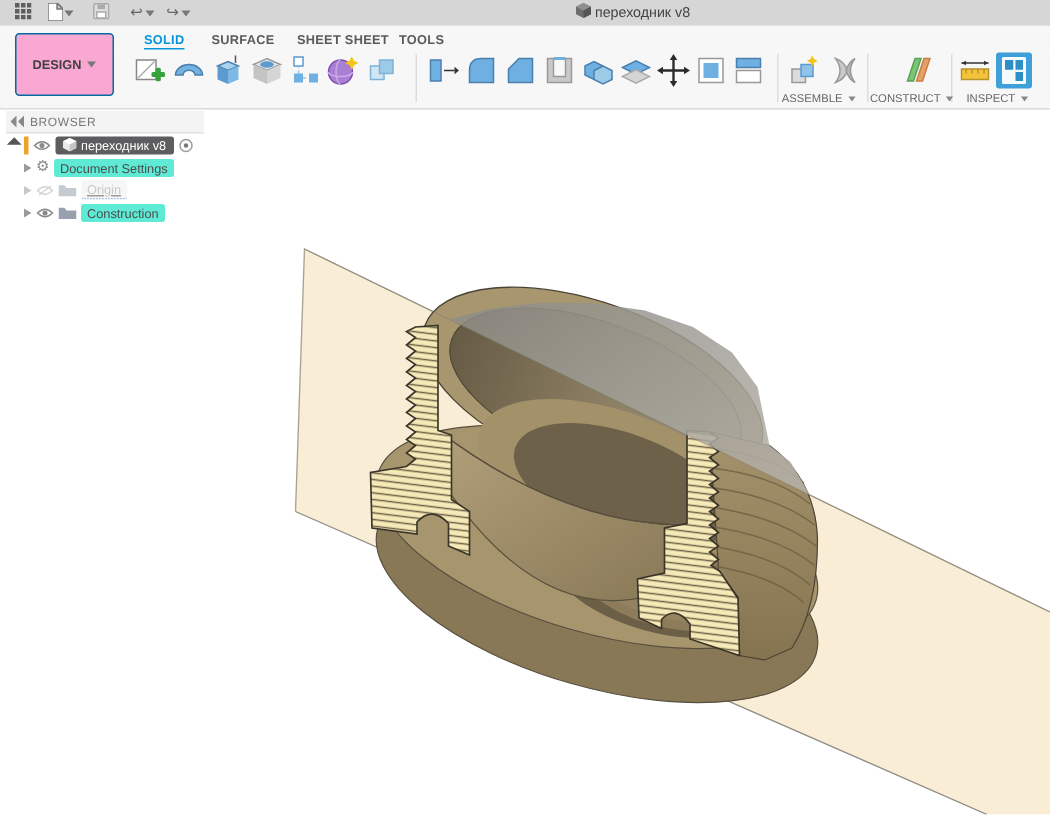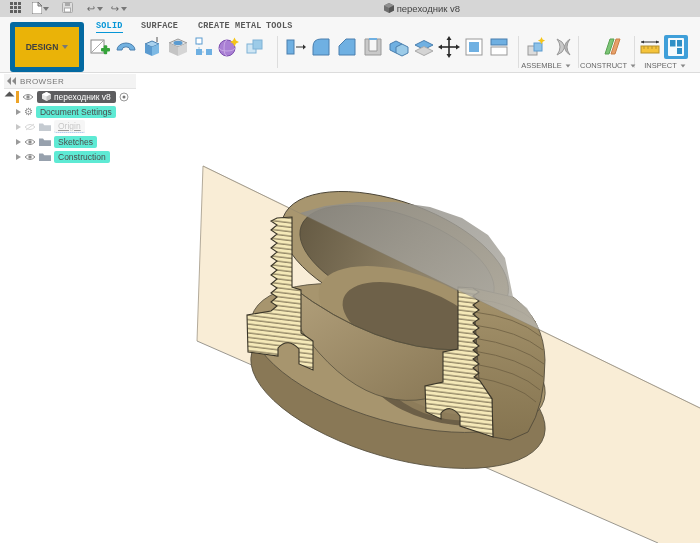--- a/index.html
+++ b/index.html
@@ -4,31 +4,31 @@
 <style>
   html,body{margin:0;padding:0;width:700px;height:543px;overflow:hidden;
     font-family:"Liberation Sans",sans-serif;background:#fff;}
   .abs{position:absolute;}
   
   #titlebar{left:0;top:0;width:700px;height:17px;background:#d6d6d6;border-bottom:1px solid #c2c2c2;}
   .tb-ic{position:absolute;top:2px;width:14px;height:13px;color:#666;font-size:10px;line-height:13px;text-align:center;}
   .caret{display:inline-block;width:0;height:0;border-left:3px solid transparent;border-right:3px solid transparent;border-top:4px solid #777;vertical-align:middle;}
   #doc-title{position:absolute;top:2px;left:384px;height:13px;font-size:9.5px;color:#444;line-height:13px;}
   #tabrow{left:0;top:17px;width:700px;height:16px;background:#f7f7f7;}
-  .tab{position:absolute;top:4px;font-size:8.5px;font-weight:bold;color:#5a5a5a;letter-spacing:.2px;cursor:default;font-family:Liberation Mono, monospace;}
+  .tab{position:absolute;top:4px;font-size:8.5px;font-weight:bold;color:#5a5a5a;letter-spacing:.2px;cursor:default;}
   .tab.active{color:#0696d7;}
   .tab.active .ul{position:absolute;left:0;right:0;bottom:-3px;height:2px;background:#0696d7;}
   #toolbar{left:0;top:33px;width:700px;height:39px;background:#f7f7f7;border-bottom:1px solid #dcdcdc;}
   .tool{position:absolute;top:2px;width:24px;height:24px;}
   .tool svg{width:24px;height:24px;}
   .tool.active-tool{background:#3f9fd9;border-radius:2px;}
   .gsep{position:absolute;top:3px;width:1px;height:32px;background:#ddd;}
   .glabel{position:absolute;top:28px;font-size:7.5px;color:#666;text-align:center;white-space:nowrap;}
   .glabel .caret{border-top-color:#888;transform:scale(.8);margin-left:1px;}
-  #design-btn{left:10px;top:22px;width:64px;height:40px;background:#eab308;border:5px solid #0369a1;border-radius:3px;
+  #design-btn{left:10px;top:22px;width:64px;height:40px;background:#f9a8d4;border:1px solid #0369a1;border-radius:3px;
     font-size:8.5px;font-weight:bold;color:#404040;display:flex;align-items:center;justify-content:center;gap:4px;}
   
   #browser{left:4px;top:74px;width:132px;}
   #browser-header{height:14px;font-size:8px;color:#777;letter-spacing:.4px;border-bottom:1px solid #e3e3e3;background:#f3f3f3;display:flex;align-items:center;gap:4px;padding-left:3px;}
   .brow{position:relative;height:15px;display:flex;align-items:center;gap:3px;font-size:8.5px;color:#4c4c4c;}
   .tri-o{width:0;height:0;border-top:3.5px solid transparent;border-bottom:3.5px solid transparent;border-left:5px solid #9a9a9a;}
   .tri-root{width:0;height:0;border-left:7px solid transparent;border-top:7px solid #555;transform:rotate(-45deg);margin-left:2px;}
   .ybar{width:3px;height:12px;background:#eda428;}
   .pill{background:#5eead4;padding:1px 4px;border-radius:2px;white-space:nowrap;}
   .rootpill{background:#5d5d5f;color:#fff;padding:1px 5px;border-radius:2px;display:flex;align-items:center;gap:3px;font-size:8.5px;}
@@ -175,35 +175,20 @@
         <svg width="12" height="8">
           <path d="M1,4 Q6,-1 11,4 Q6,9 1,4 Z" fill="none" stroke="#8a8a8a"></path>
           <circle cx="6" cy="4" r="1.7" fill="#8a8a8a"></circle>
         </svg>
       </span>
     <span class="folder">
         <svg width="12" height="9">
           <path d="M0,1.5 h4 l1.3,1.8 H12 v5.7 H0 Z" fill="#97a1ad"></path>
         </svg>
       </span>
-    <span class="pill">Sketches</span>
-  </div>
-  <div class="brow" style="padding-left:12px">
-    <span class="tri-o"></span>
-    <span class="eye">
-        <svg width="12" height="8">
-          <path d="M1,4 Q6,-1 11,4 Q6,9 1,4 Z" fill="none" stroke="#8a8a8a"></path>
-          <circle cx="6" cy="4" r="1.7" fill="#8a8a8a"></circle>
-        </svg>
-      </span>
-    <span class="folder">
-        <svg width="12" height="9">
-          <path d="M0,1.5 h4 l1.3,1.8 H12 v5.7 H0 Z" fill="#97a1ad"></path>
-        </svg>
-      </span>
     <span class="pill">Construction</span>
   </div>
 </div>
 
 <div id="titlebar" class="abs">
   <span class="tb-ic" style="left:8px">
     <svg width="11" height="11">
         <g fill="#5f5f5f">
           <rect x="0" y="0" width="3" height="3"></rect>
           <rect x="4" y="0" width="3" height="3"></rect>
@@ -241,21 +226,21 @@
         <polygon points="5,0 10,2.5 5,5 0,2.5" fill="#8f8f8f"></polygon>
         <polygon points="5,5 10,2.5 10,7.5 5,10" fill="#555"></polygon>
       </svg>
     <span>переходник v8</span>
   </span>
 </div>
 
 <div id="tabrow" class="abs">
   <span class="tab active" style="left:96px"><span>SOLID</span><span class="ul"></span></span>
   <span class="tab" style="left:141px"><span>SURFACE</span></span>
-  <span class="tab" style="left:198px"><span>CREATE METAL</span></span>
+  <span class="tab" style="left:198px"><span>SHEET SHEET</span></span>
   <span class="tab" style="left:266px"><span>TOOLS</span></span>
 </div>
 
 <div id="toolbar" class="abs">
 
   <span class="tool" style="left:88px"><svg viewBox="0 0 24 24">
         <rect x="3" y="5" width="13" height="13" fill="#fff" stroke="#888"></rect>
         <path d="M4,17 L15,6" stroke="#aaa" fill="none"></path>
         <rect x="13" y="13" width="9" height="3.4" rx="1" fill="#35a33a"></rect>
         <rect x="15.8" y="10.2" width="3.4" height="9" rx="1" fill="#35a33a"></rect>

